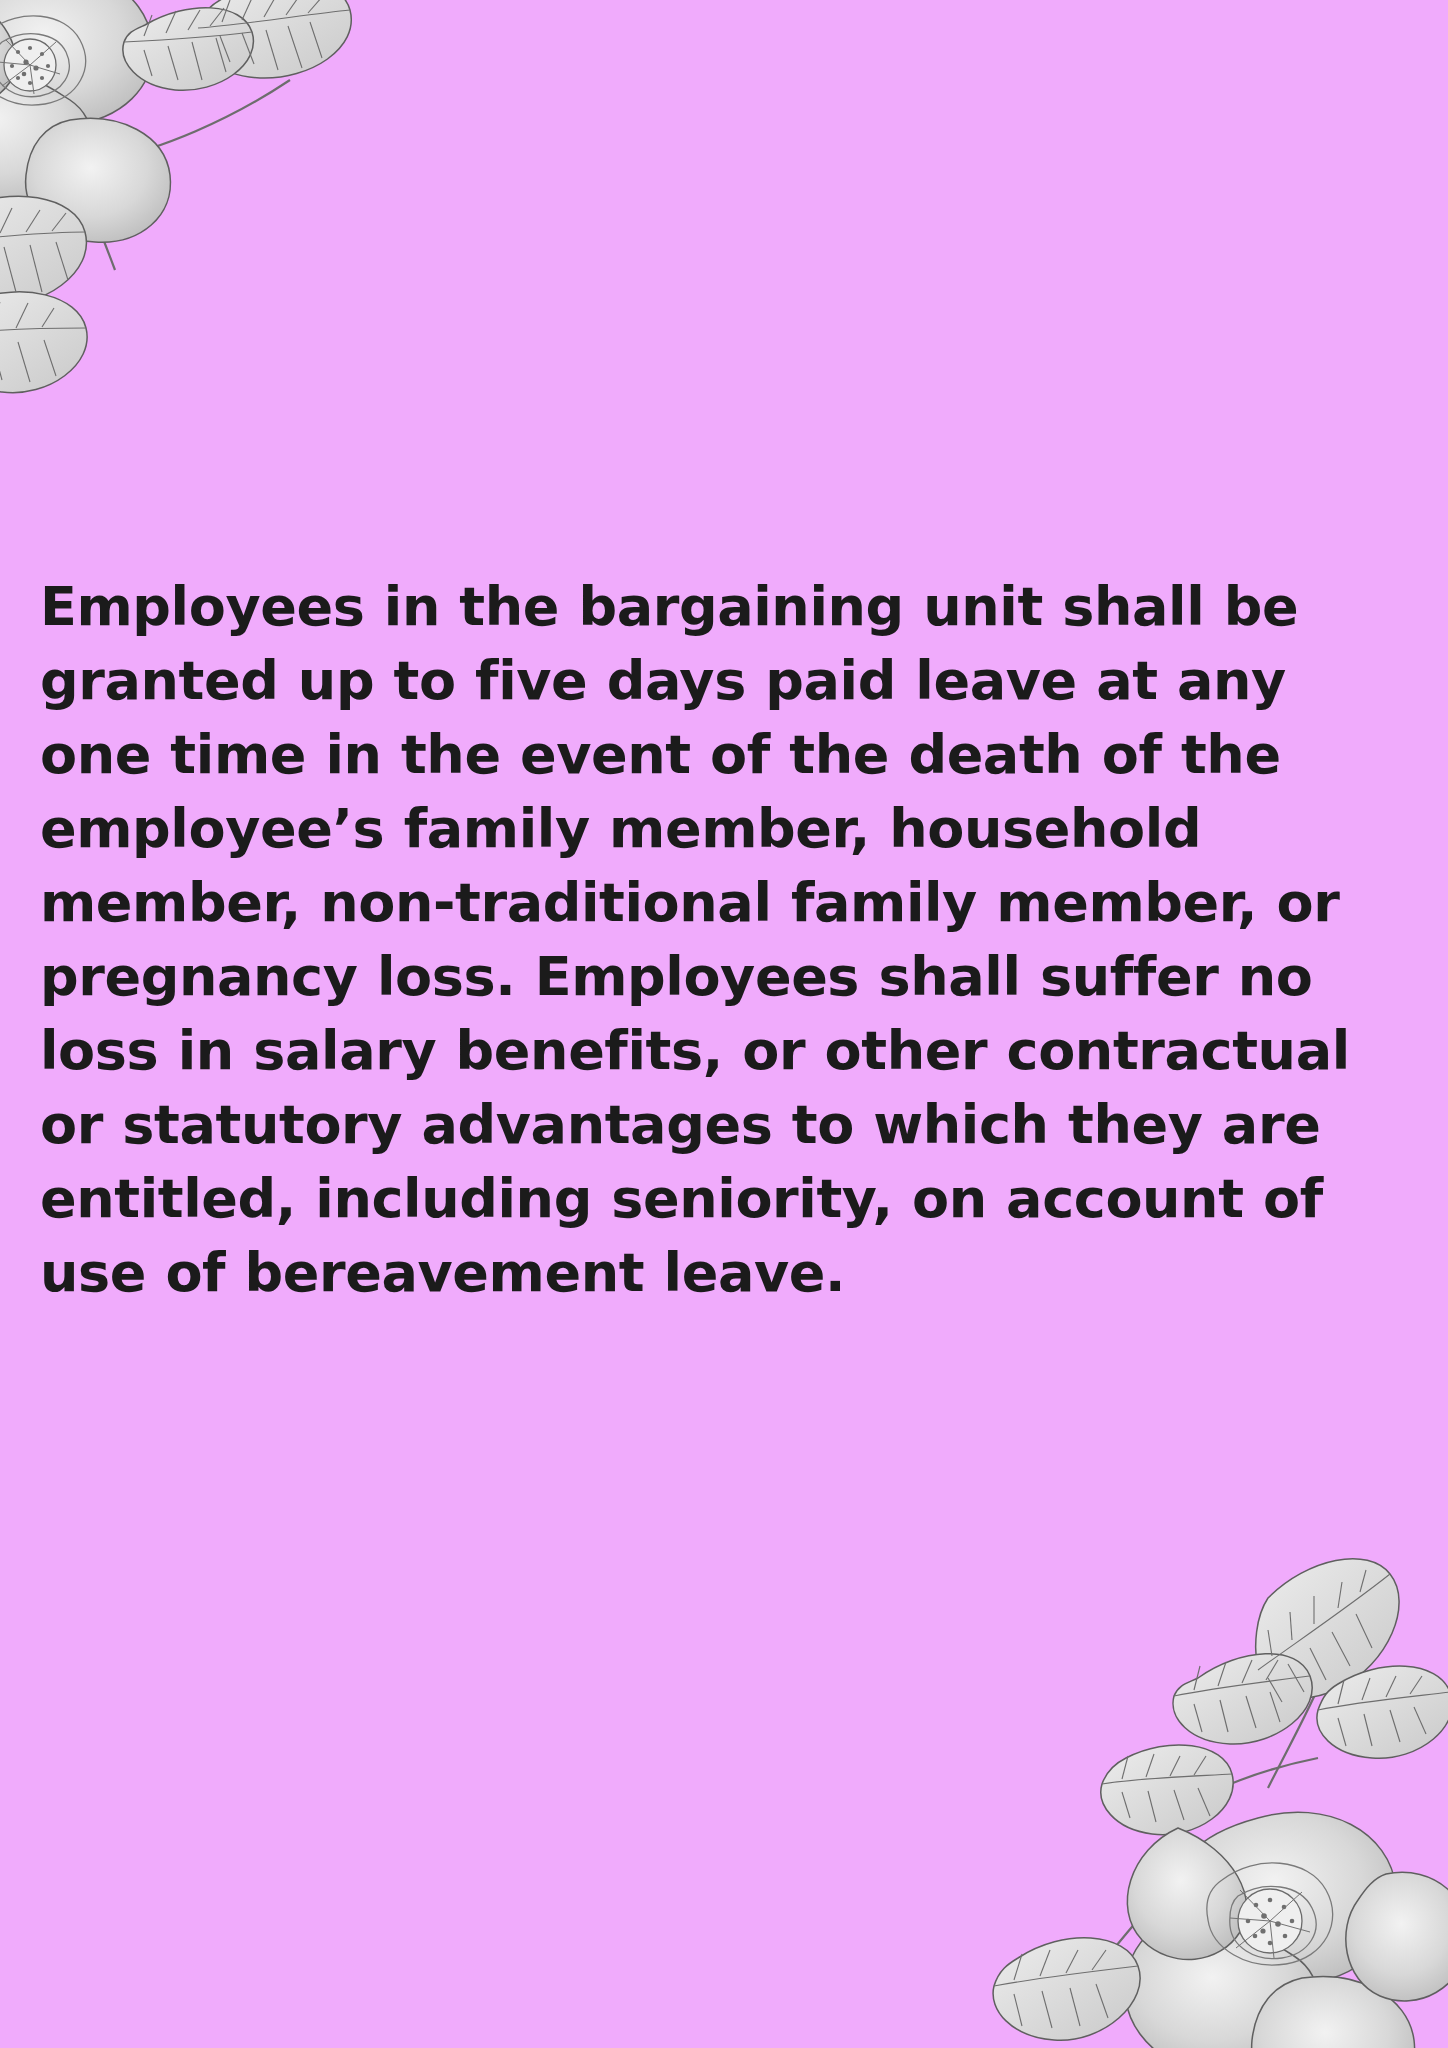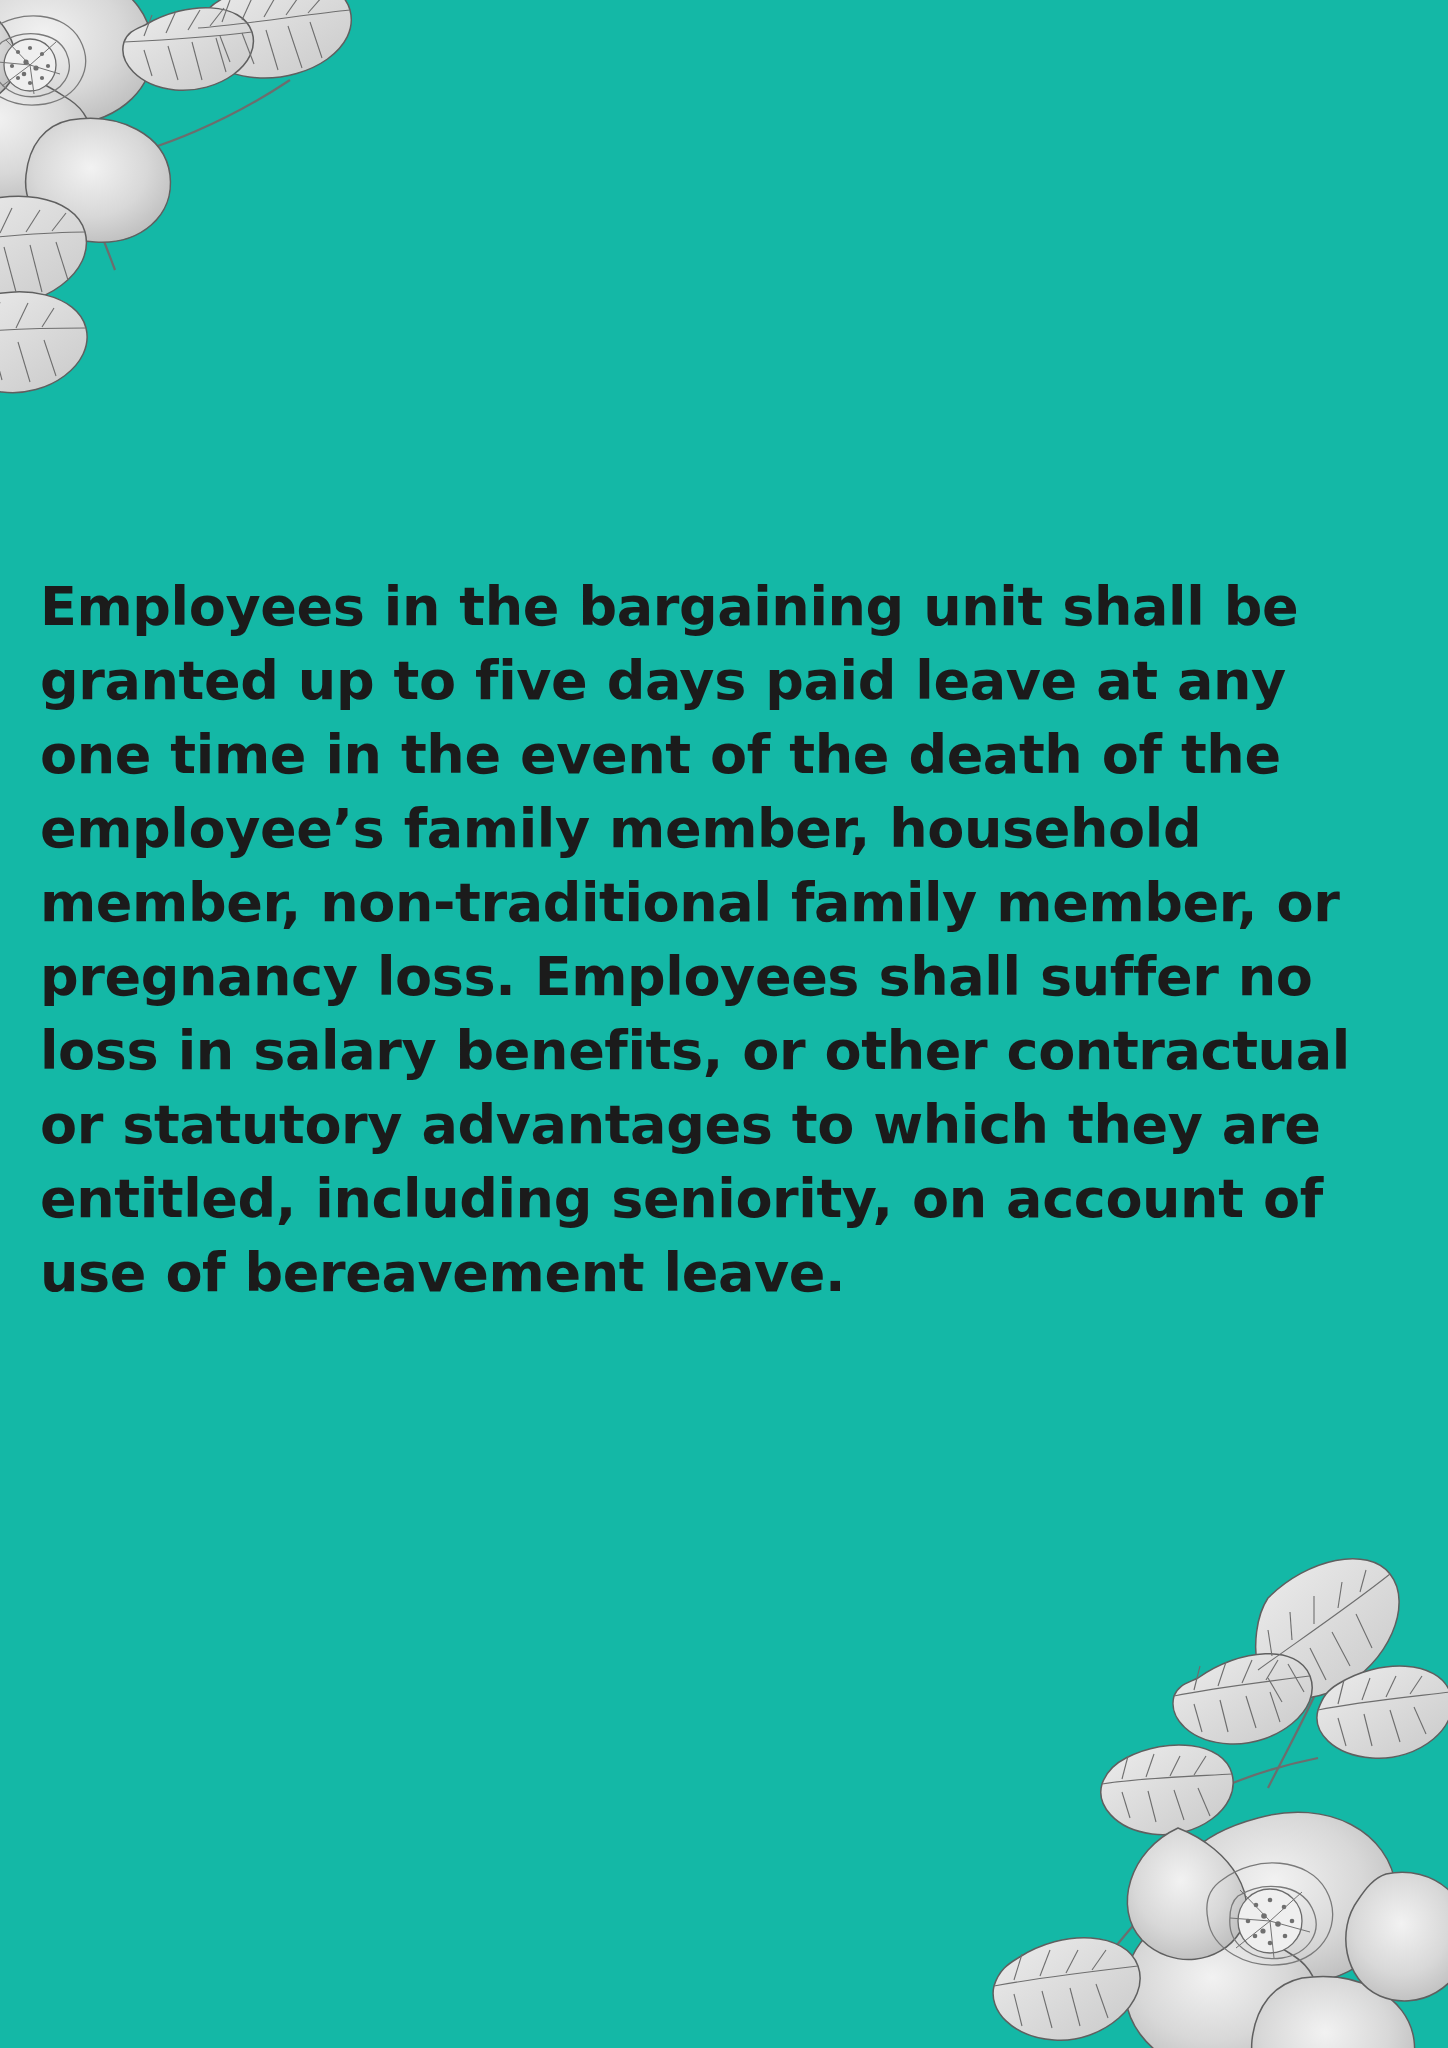--- a/index.html
+++ b/index.html
@@ -11,21 +11,21 @@
     width: 1448px;
     height: 2048px;
     position: relative;
     overflow: hidden;
     font-family: "DejaVu Sans", sans-serif;
   }
 
   .page {
     position: absolute;
     inset: 0;
-    background: #14b8a6;
+    background: #f0abfc;
   }
 
   
   .floral {
     position: absolute;
     pointer-events: none;
   }
   .floral-top-left {
     top: -30px;
     left: -70px;

